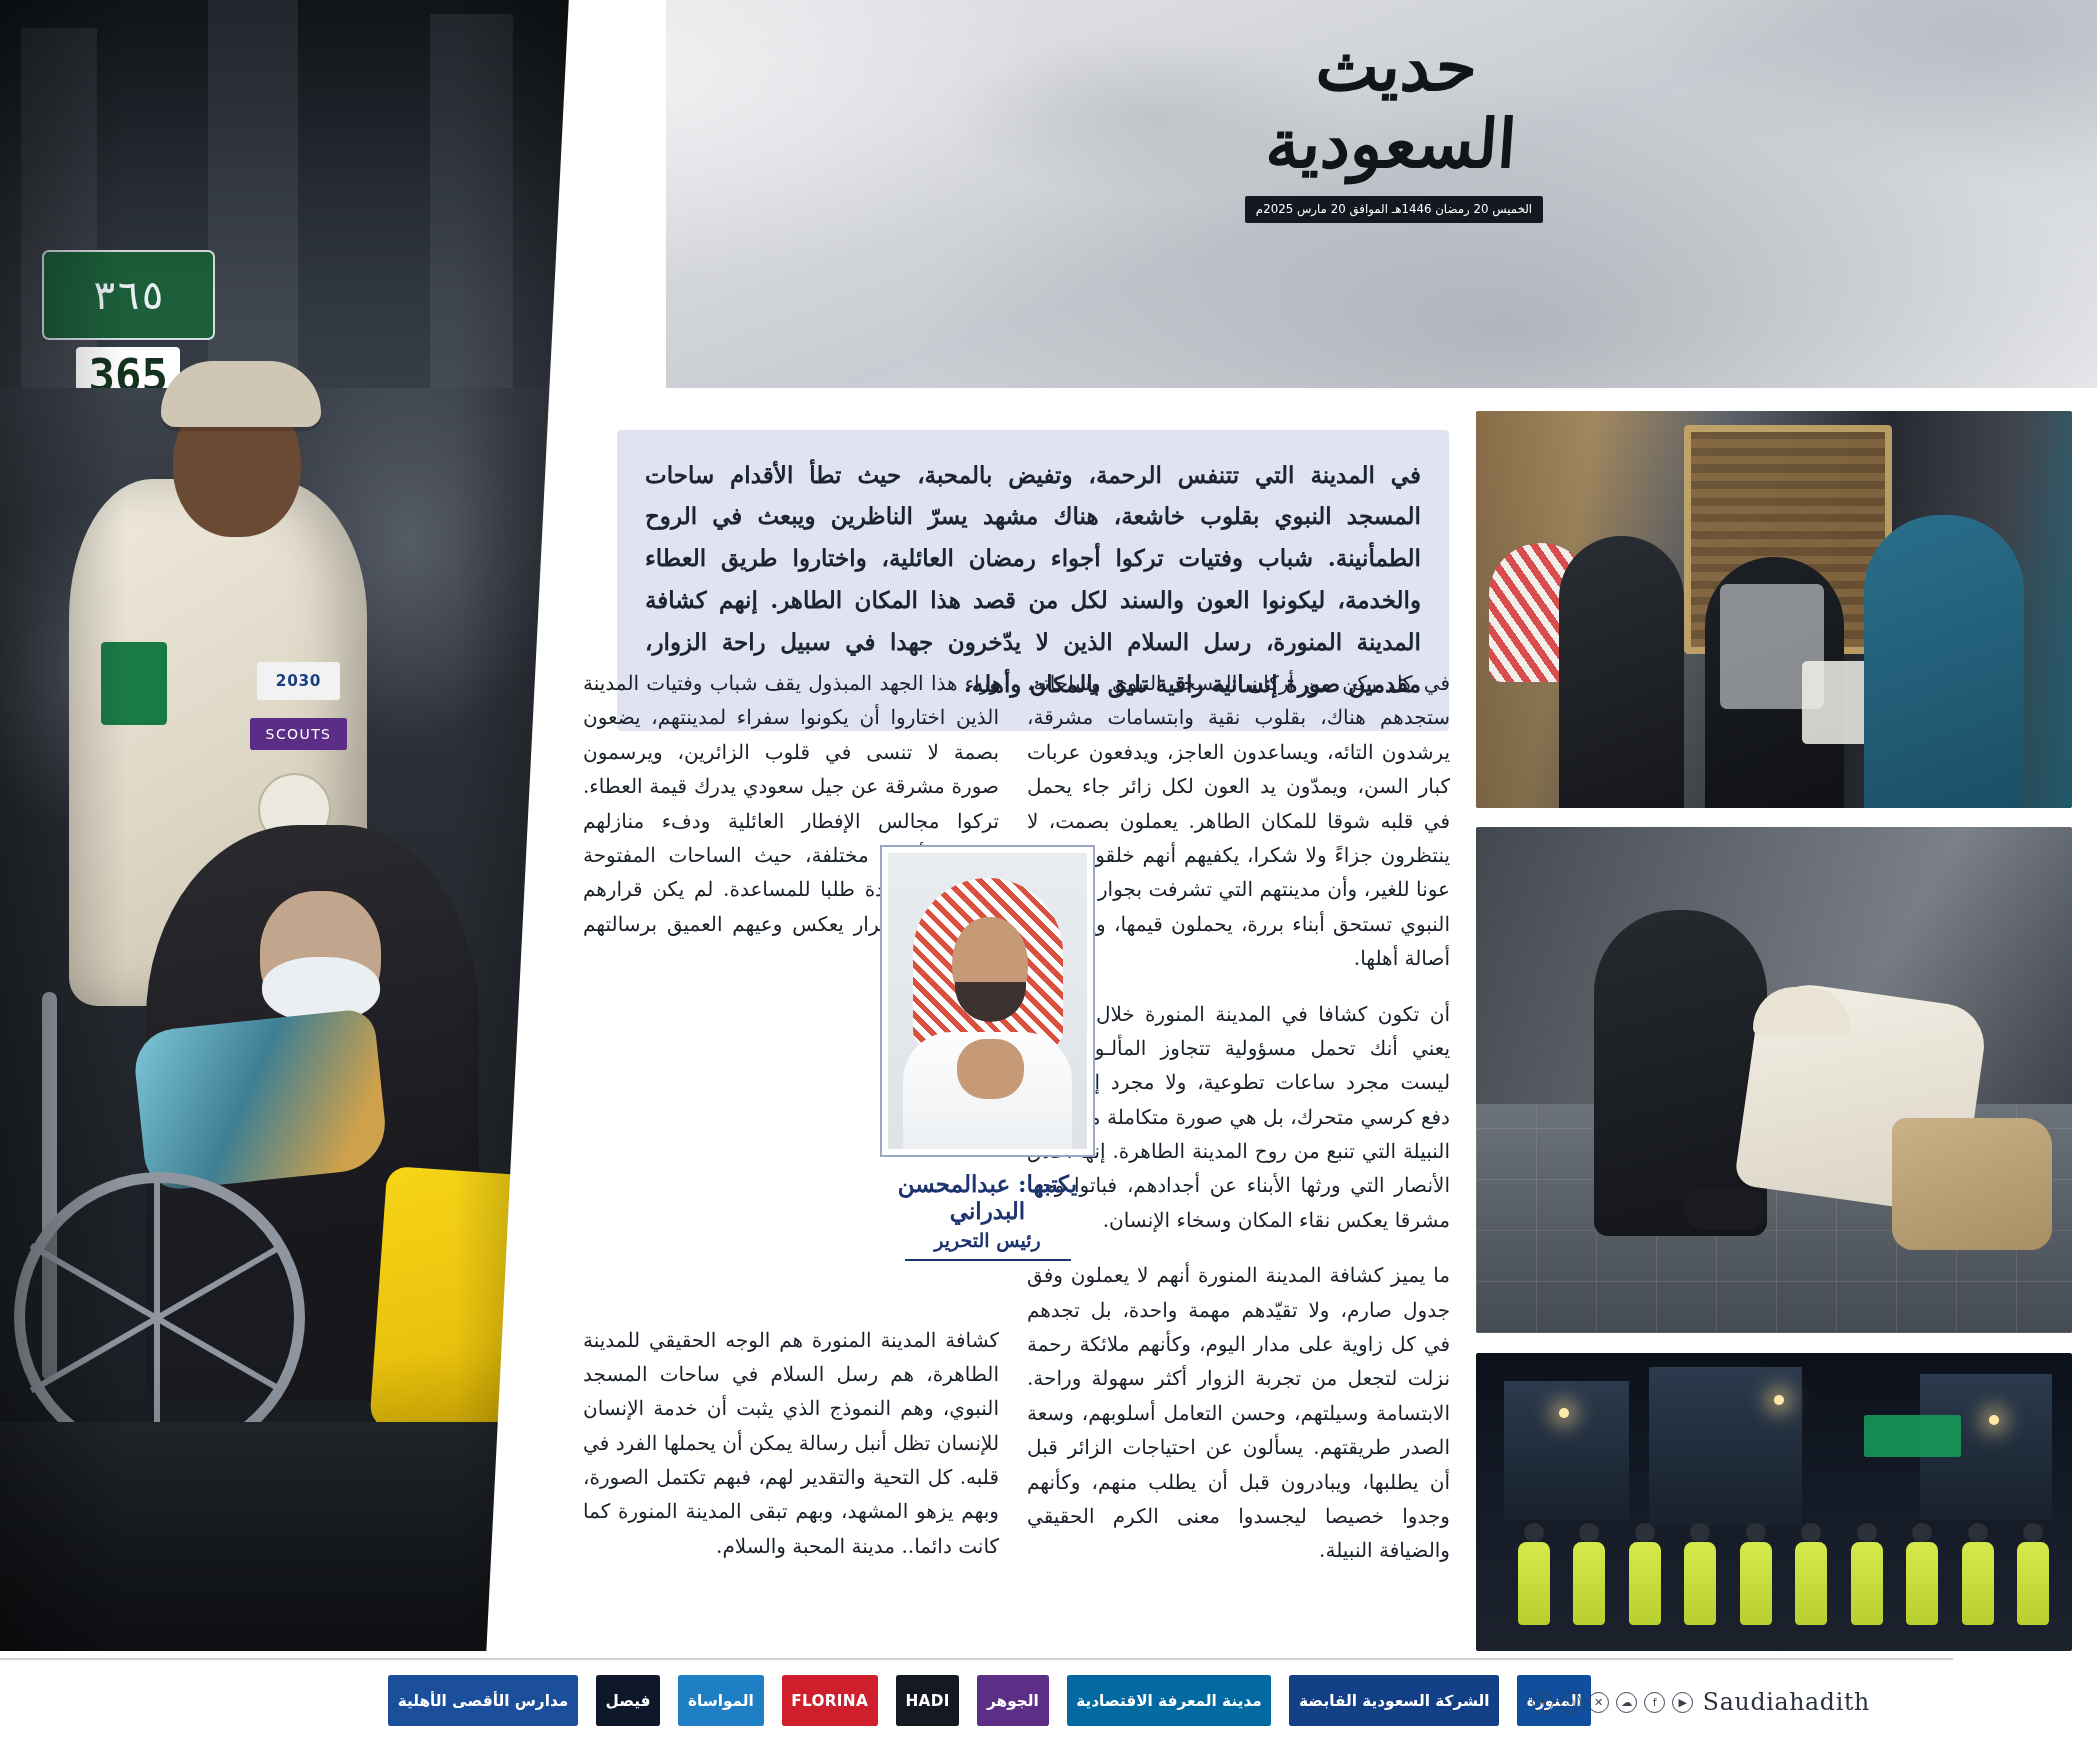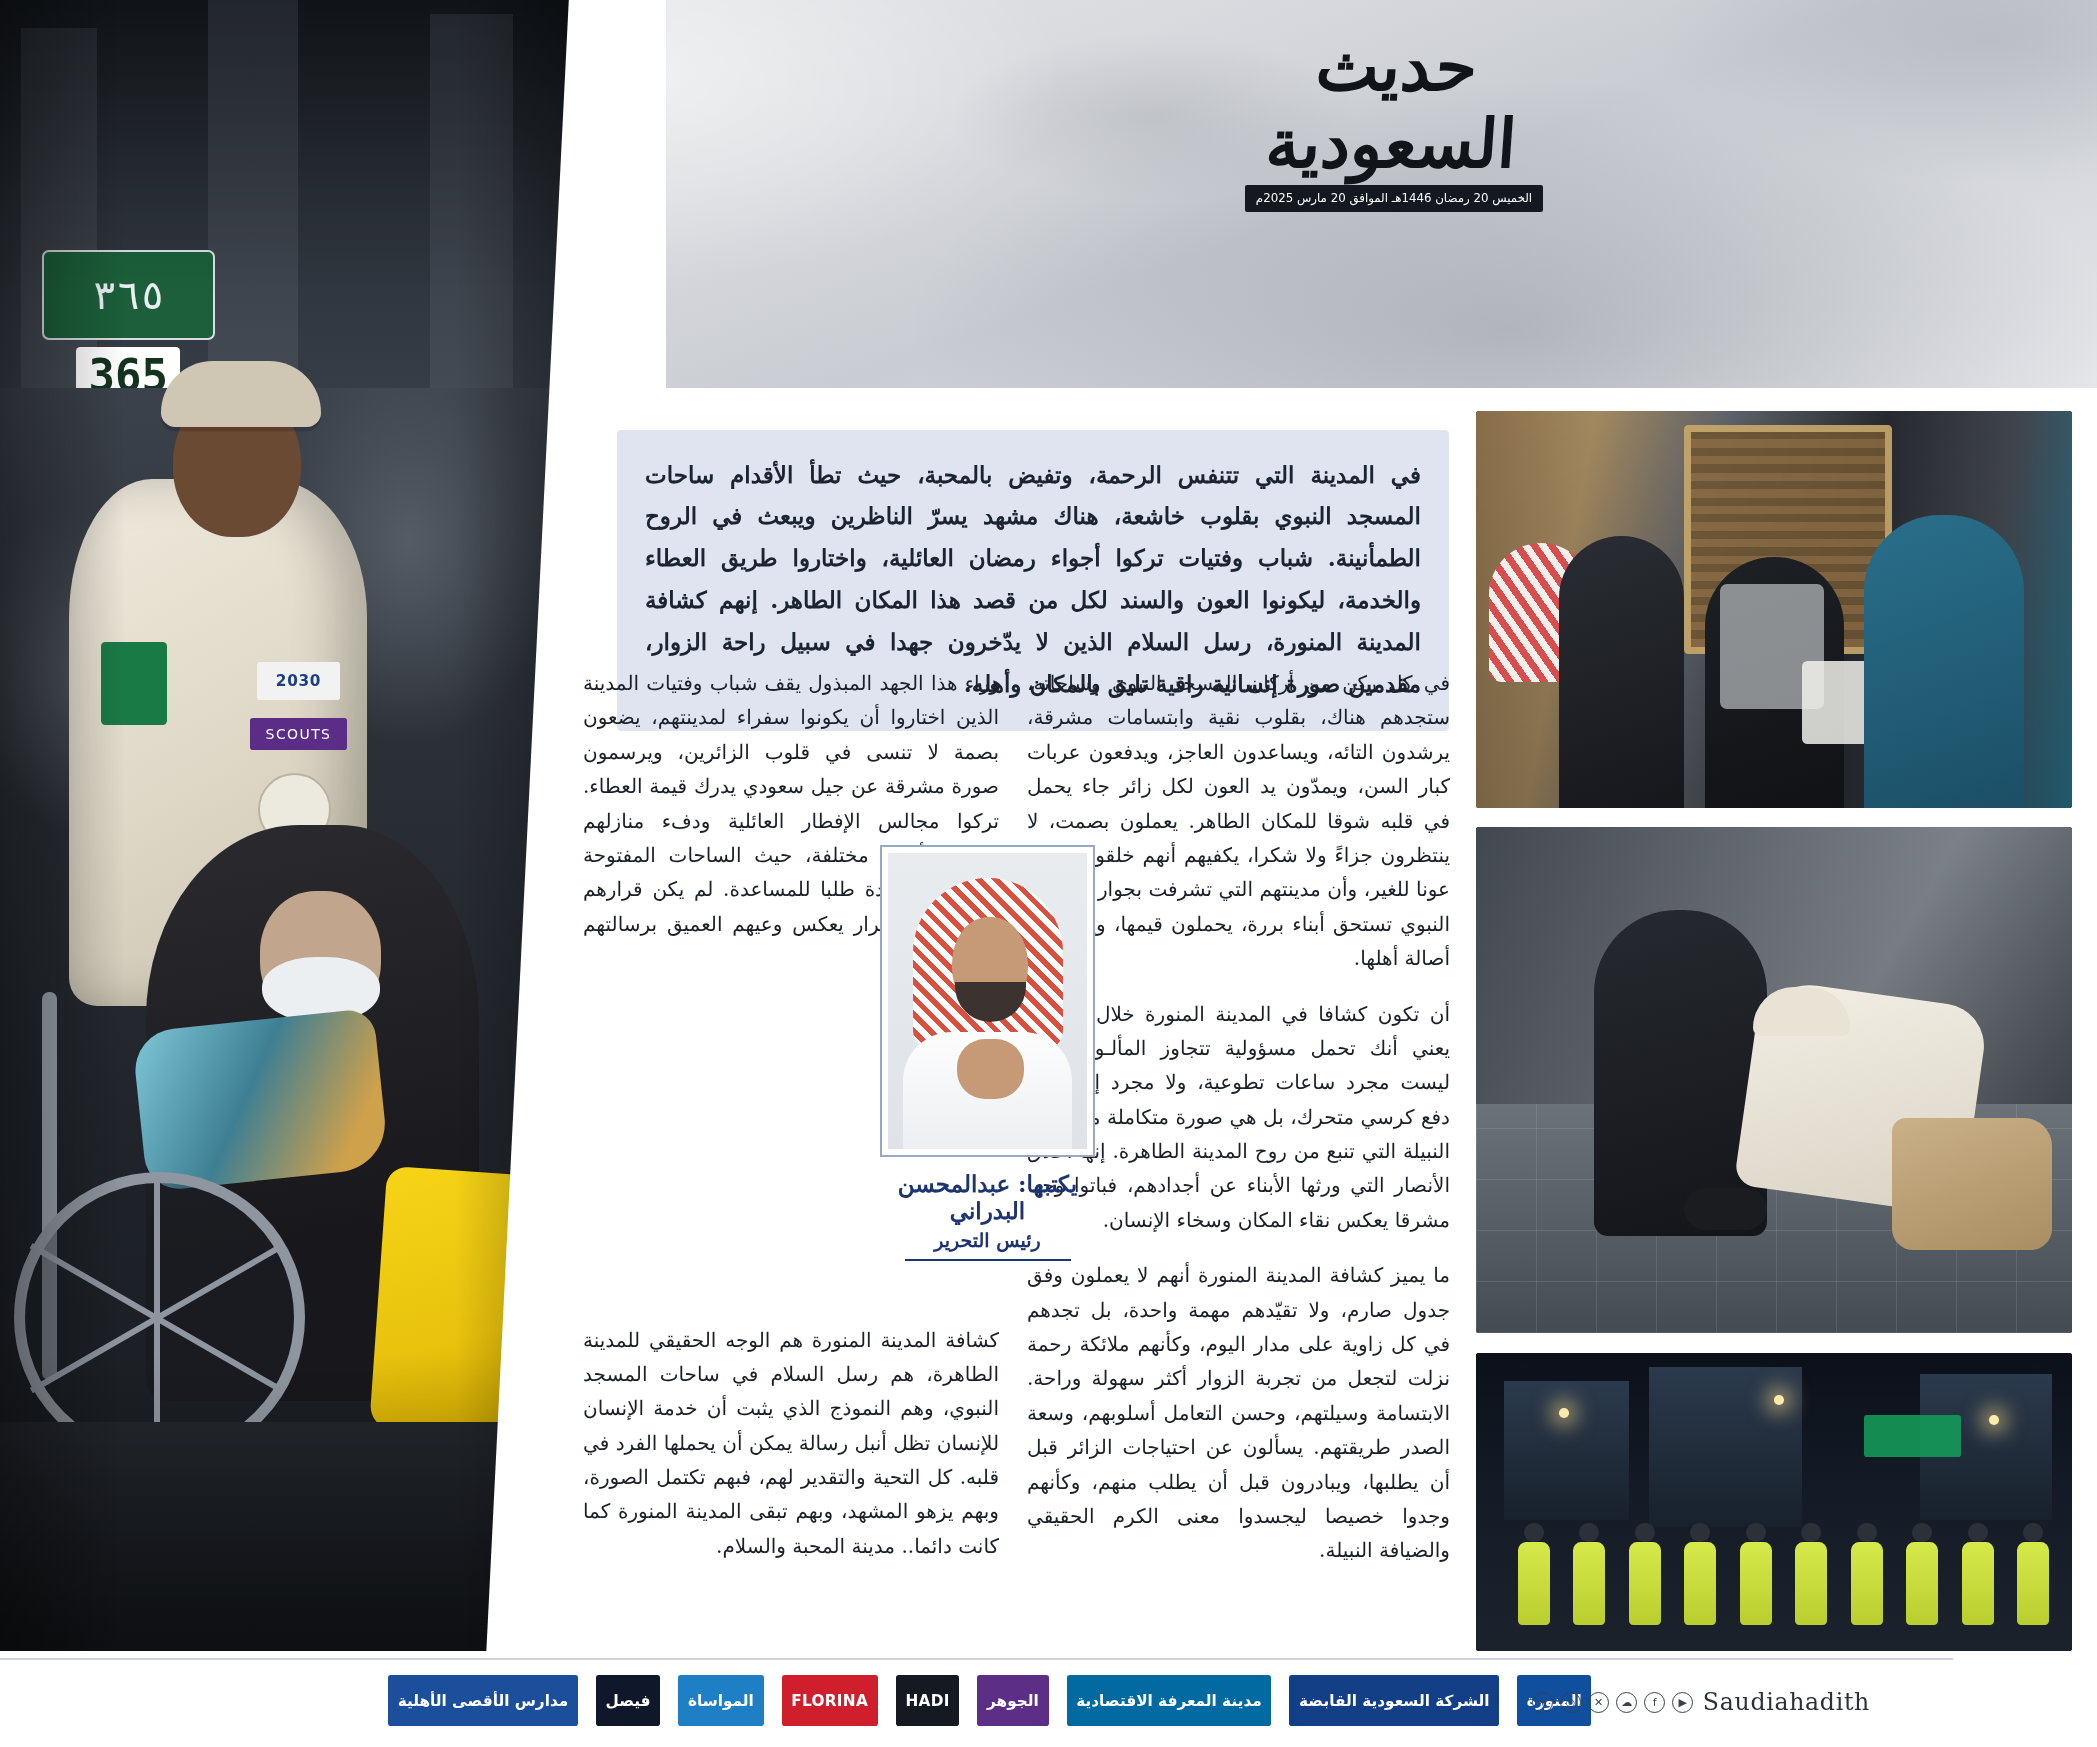--- a/index.html
+++ b/index.html
@@ -47,21 +47,21 @@
     font-family: "DejaVu Serif", serif;
     font-size: 67px;
     font-weight: 700;
     color: #111418;
     letter-spacing: -1.4px;
     line-height: 1.15;
     direction: rtl;
     transform: skewX(-4deg);
   }
   .masthead-date {
-    margin: 3px auto 0;
+    margin: 14px auto 0;
     width: 298px;
     background: #141821;
     color: #ffffff;
     font-size: 11.8px;
     padding: 6.2px 7px 7px;
     border-radius: 2.1px;
     direction: rtl;
     letter-spacing: 0px;
   }
 

